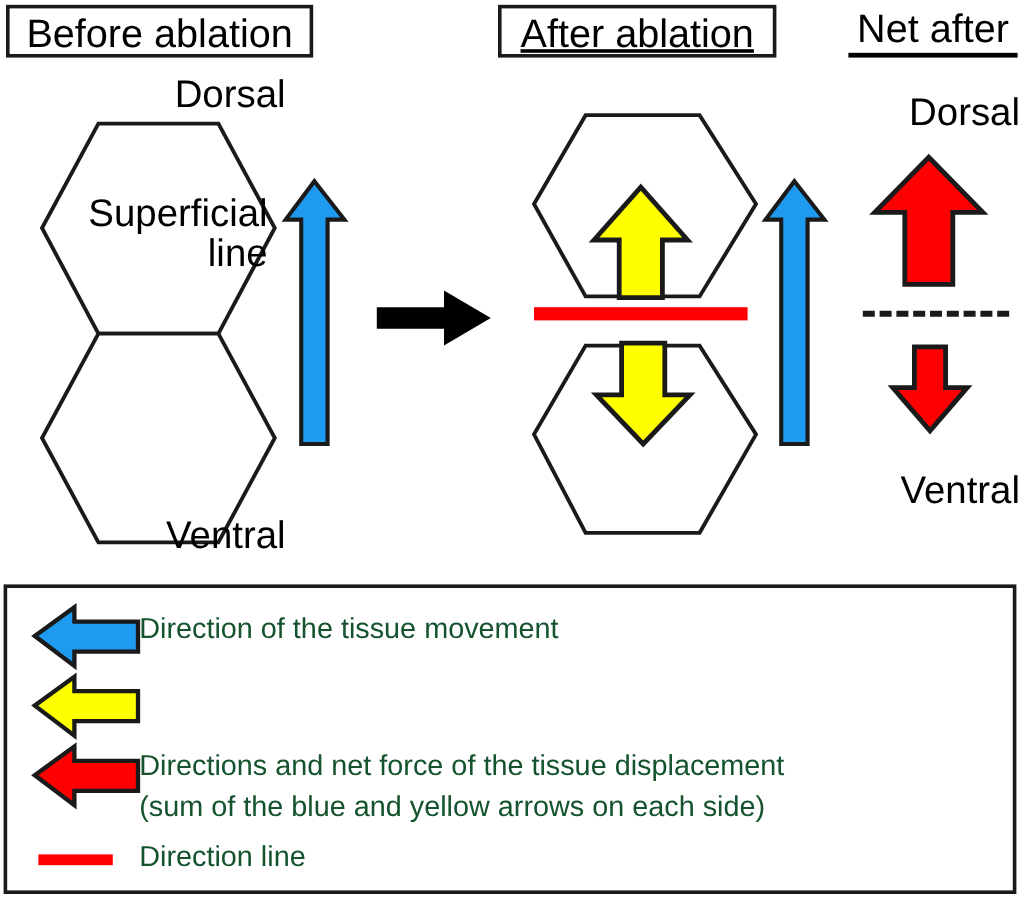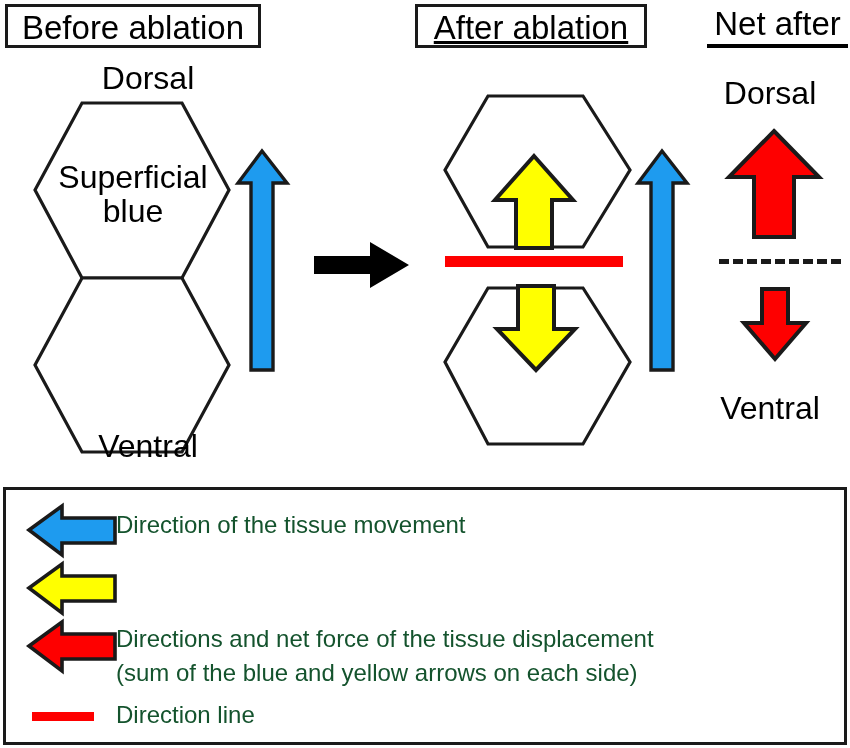--- a/index.html
+++ b/index.html
@@ -29,21 +29,21 @@
     color: #000000;
     box-sizing: border-box;
     white-space: nowrap;
   }
 
   
   .label {
     font-size: 32px;
     line-height: 36px;
     color: #000000;
-    text-align: center;
+    text-align: right;
     white-space: nowrap;
   }
   .label.two-line { line-height: 34px; }
 
   .underlined-title {
     font-size: 33px;
     line-height: 38px;
     color: #000000;
     text-align: center;
     white-space: nowrap;
@@ -81,21 +81,21 @@
 
   <div class="abs" style="left:32px; top:98px; width:200px; height:370px;">
     <svg width="200" height="370" viewBox="0 0 200 370">
       <polygon points="50,5 150,5 197,92 150,180 50,180 3,92" fill="#ffffff" stroke="#1a1a1a" stroke-width="3.2"></polygon>
       <polygon points="50,180 150,180 197,267 150,354 50,354 3,267" fill="#ffffff" stroke="#1a1a1a" stroke-width="3.2"></polygon>
     </svg>
   </div>
 
   <div class="abs label two-line" style="left:43px; top:160px; width:180px;">
     <span>Superficial</span><br>
-    <span>blue</span>
+    <span>line</span>
   </div>
 
   <div class="abs" style="left:236px; top:148px; width:54px; height:226px;">
     <svg width="54" height="226" viewBox="0 0 54 226">
       <polygon points="26,3 51,35 37,35 37,222 15,222 15,35 2,35" fill="#1e9bef" stroke="#1a1a1a" stroke-width="3.4" stroke-linejoin="miter"></polygon>
     </svg>
   </div>
 
   <div class="abs label" style="left:58px; top:428px; width:180px;">Ventral</div>
 

